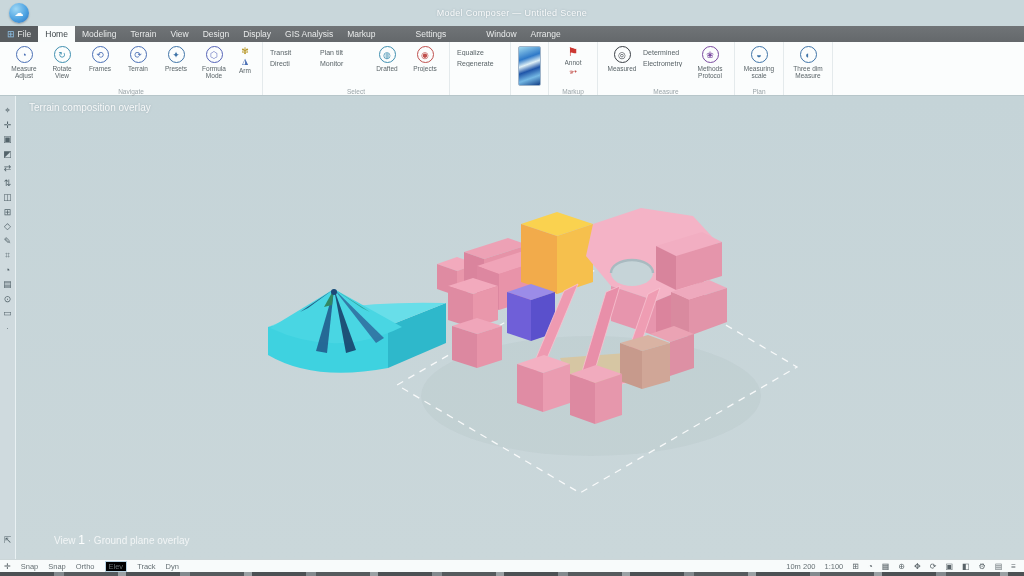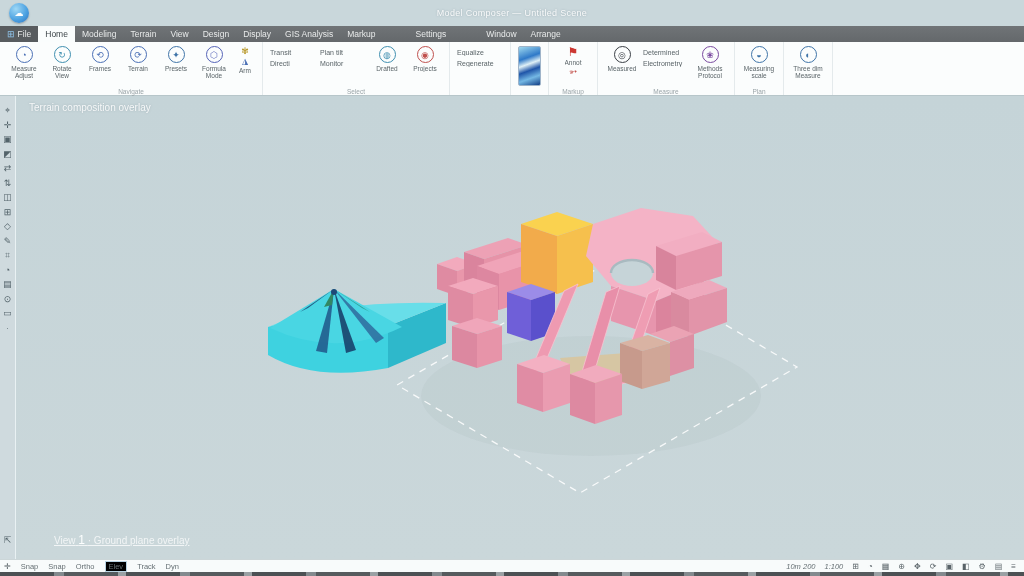--- a/index.html
+++ b/index.html
@@ -55,32 +55,32 @@
   .leftbar .ticon { font-size:9px; line-height:1; color:#53636a; cursor:default; }
   .leftbar .dot { font-size:8px; color:#6b7a80; }
   .leftbar .ticon.bottom { margin-top:auto; margin-bottom:14px; }
 
   
   .viewport { position:absolute; left:16px; top:96px; width:1008px; height:463px;
     background:linear-gradient(#c5d4d8,#cad7da); overflow:hidden; }
   .vp-overlay-top { position:absolute; left:13px; top:6px; font-size:10px;
     color:rgba(255,255,255,.88); text-shadow:0 0 2px rgba(130,150,158,.5); }
   .vp-overlay-bottom { position:absolute; left:38px; bottom:12px; font-size:10px;
-    color:rgba(255,255,255,.75);text-decoration:underline; }
+    color:rgba(255,255,255,.75); }
   .vp-overlay-bottom b { color:#fdfefe; font-weight:normal; font-size:12px; }
 
   
   .statusbar { position:absolute; left:0; top:559px; width:1024px; height:13px;
     background:#f8fbfb; border-top:1px solid #ccd6d8; display:flex; align-items:center;
     padding:0 8px 0 4px; gap:10px; font-size:7.5px; color:#667074; }
   .statusbar .sicon0 { font-size:8px; color:#586266; }
   .sitem { white-space:nowrap; cursor:default; }
   .sitem.hl { background:#000000; border:1px solid #b9d3e2; padding:0 3px; }
   .sright { margin-left:auto; display:flex; align-items:center; gap:9px; }
-  .sright .stext { font-size:7.5px; color:#667074;font-style:italic; }
+  .sright .stext { font-size:7.5px; color:#667074; }
   .sright .sicon { font-size:8px; color:#596368; cursor:default; }
 
   .bottomstrip { position:absolute; left:0; top:572px; width:1024px; height:4px;
     background:repeating-linear-gradient(90deg,#4c5154 0 54px,#838a8e 54px 64px,#565b5e 64px 118px,#9aa1a4 118px 126px); }
 </style>
 </head>
 <body>
 
 <div class="titlebar">
   <div class="applogo">☁</div>

